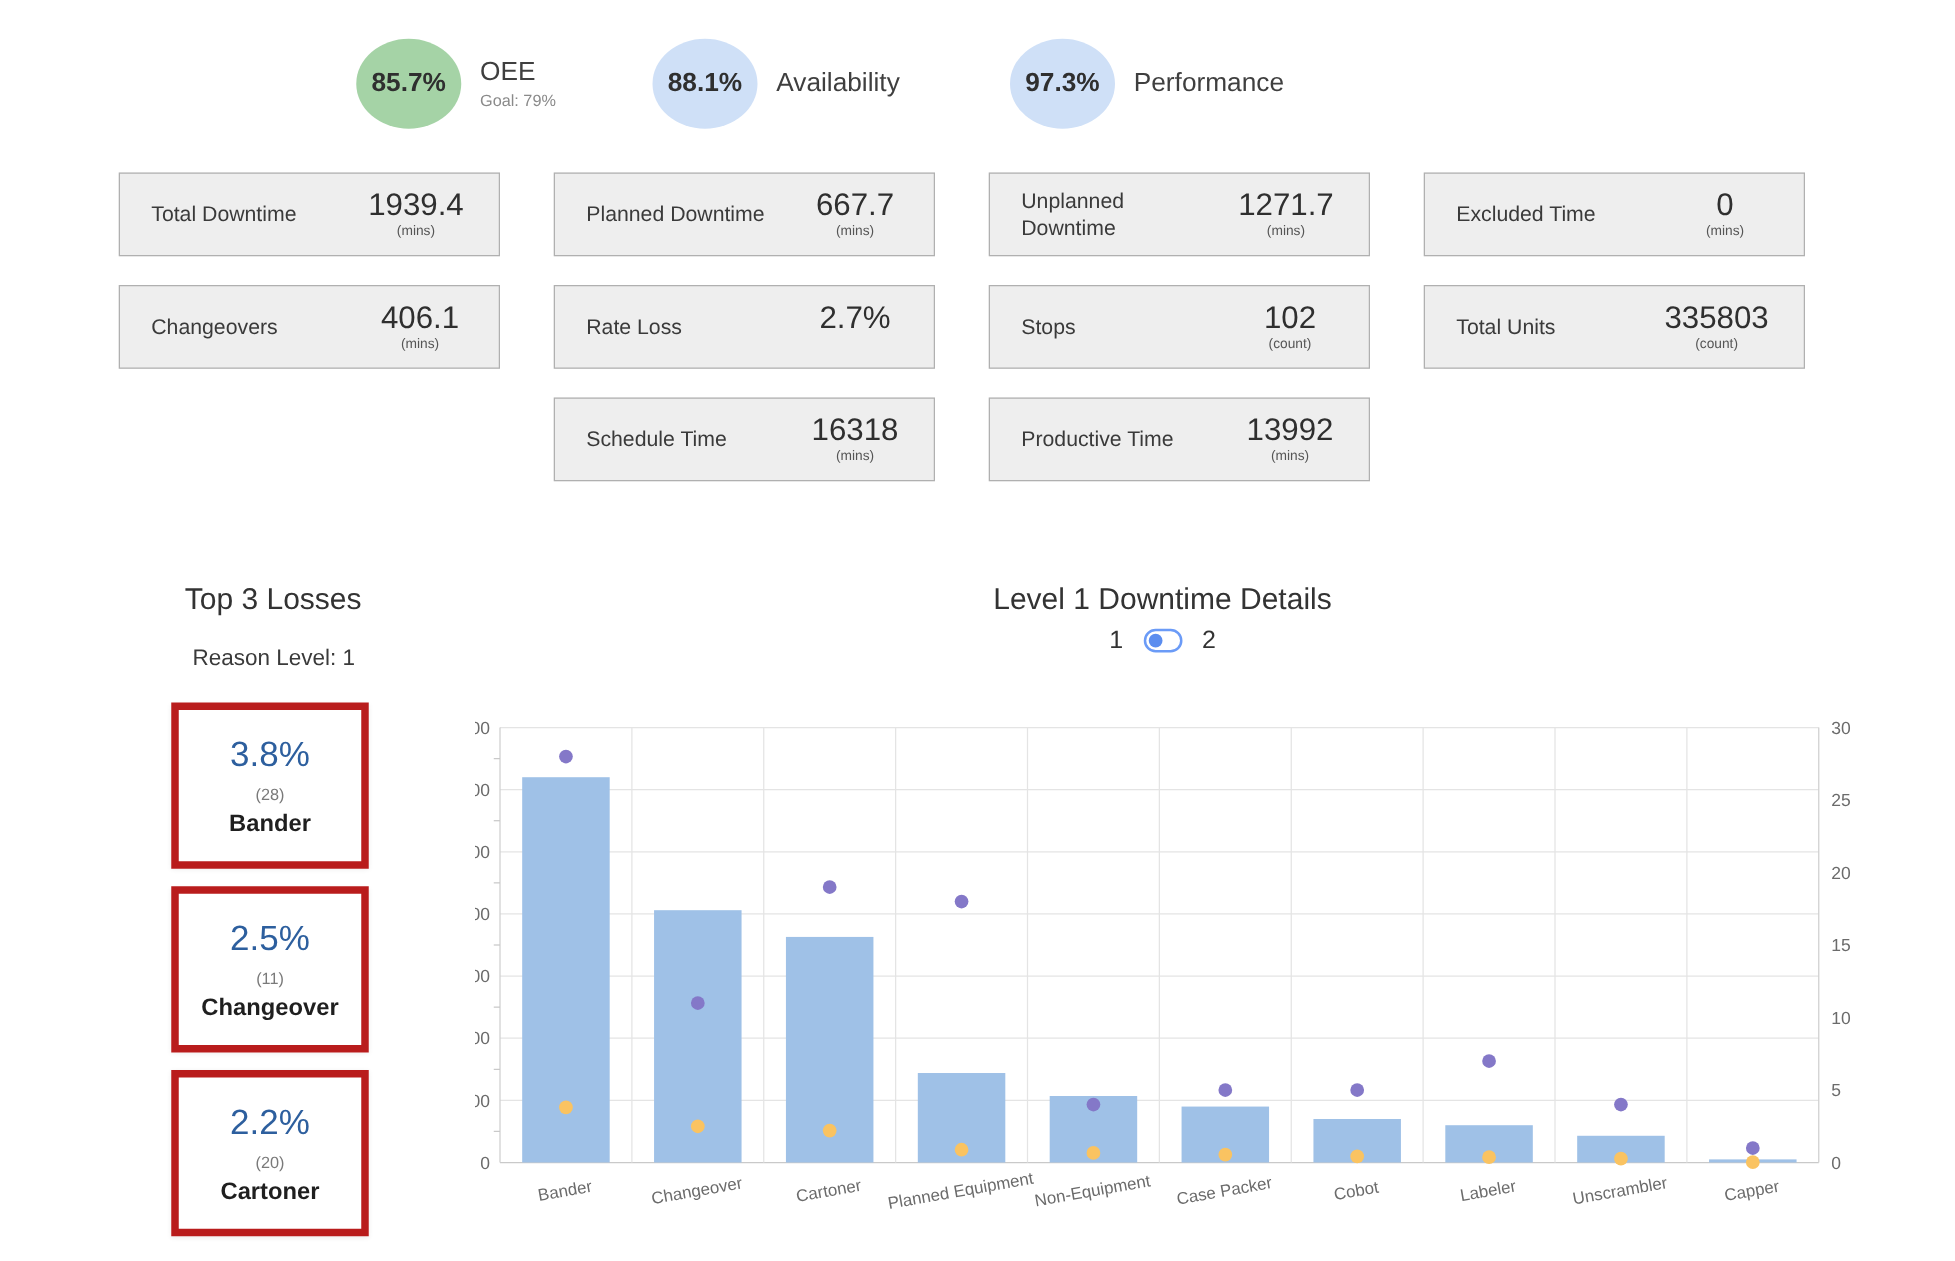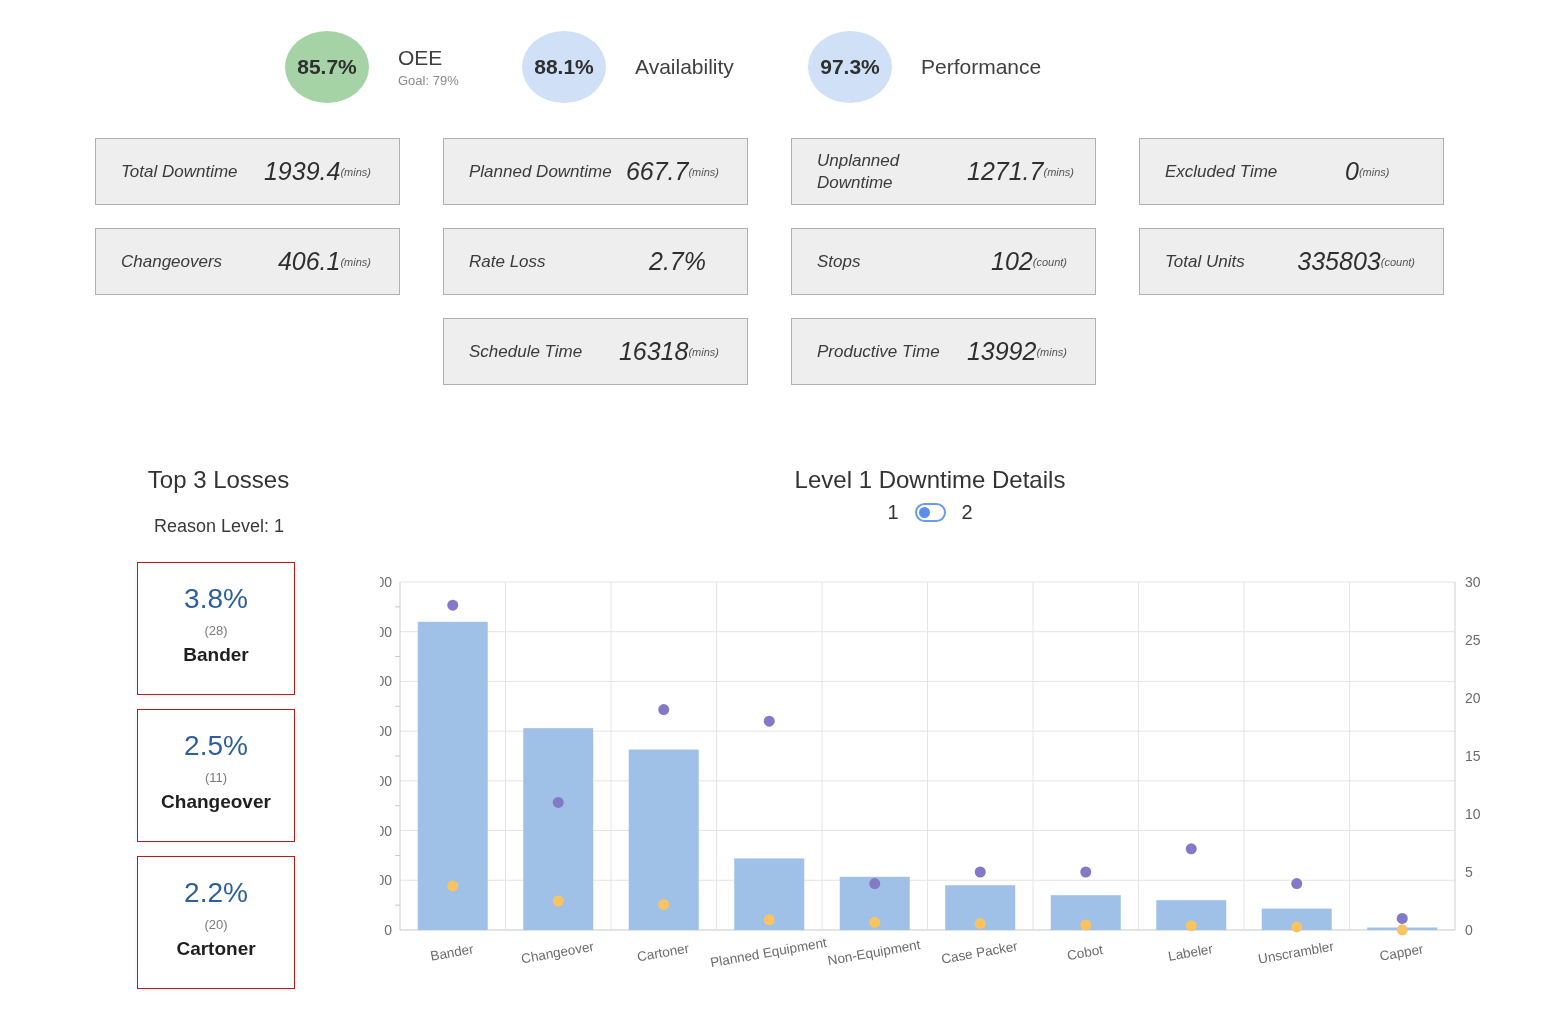--- a/index.html
+++ b/index.html
@@ -1,45 +1,45 @@
 <!DOCTYPE html>
 <html><head>
 <meta charset="utf-8">
 <style>
   * { margin:0; padding:0; box-sizing:border-box; }
   html,body { background:#ffffff; }
   body { font-family:"Liberation Sans", sans-serif; color:#333; }
   .page { position:relative; width:1564px; height:1009px; background:#fff; overflow:hidden; }
 
   
-  .kpi { position:absolute; display:flex; align-items:center; gap:29px; }
+  .kpi { position:absolute; display:flex; align-items:center; gap:15px; }
   .kpi-circle { width:84px; height:72px; border-radius:50%; display:flex; align-items:center; justify-content:center;
                 font-size:21px; font-weight:bold; color:#2f2f2f; }
   .kpi-label { font-size:21px; color:#3f3f3f; }
   .kpi-sublabel { font-size:13px; color:#8a8a8a; margin-top:3px; }
 
   
   .cards-grid { position:absolute; left:95px; top:138px; display:grid;
                 grid-template-columns:repeat(4,305px); grid-template-rows:repeat(3,67px);
-                column-gap:43px; row-gap:23px;font-style:italic; }
+                column-gap:43px; row-gap:23px; }
   .m-card { background:#eeeeee; border:1px solid #b0b0b0; display:flex; align-items:center;
             justify-content:space-between; padding:0 28px 0 25px; }
   .m-label { font-size:17px; color:#3a3a3a; line-height:1.25; max-width:150px; }
-  .m-valblock { display:flex; align-items:center; min-width:70px; }
+  .m-valblock { display:flex; flex-direction:column; align-items:center; min-width:70px; }
   .m-value { font-size:25px; color:#2f2f2f; line-height:1.05; }
   .m-unit { font-size:11px; color:#555; min-height:13px; margin-top:1px; }
   .r3c2 { grid-column:2; grid-row:3; }
   .r3c3 { grid-column:3; grid-row:3; }
 
   
   .top-losses { position:absolute; left:137px; top:466px; width:164px; text-align:center; }
   .tl-title { font-size:24px; color:#333; white-space:nowrap; margin-left:-1px; }
   .tl-reason { font-size:18px; color:#3a3a3a; margin-top:22px; }
   .tl-cards { margin-top:25px; display:flex; flex-direction:column; gap:14px; }
-  .tl-card { width:158px; height:133px; background:#fff; border:1px solid #b91c1c;
+  .tl-card { width:158px; height:133px; background:#fff; border:6px solid #b91c1c;
              box-shadow:0 1px 4px rgba(0,0,0,0.07); display:flex; flex-direction:column;
              align-items:center; padding-top:20px; }
   .tl-pct { font-size:28px; }
   .tl-count { font-size:13px; color:#7a7a7a; margin-top:8px; }
   .tl-name { font-size:19px; font-weight:bold; color:#1f1f1f; margin-top:6px; }
 
   
   .chart-title { position:absolute; left:380px; top:466px; width:1100px; text-align:center;
                  font-size:24px; color:#333; }
   .toggle-row { position:absolute; left:380px; top:501px; width:1100px; display:flex;

